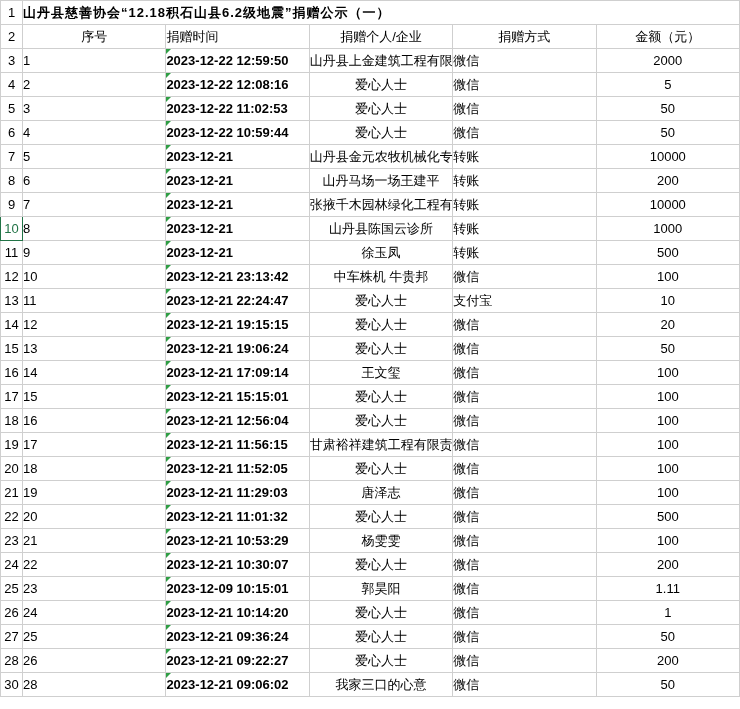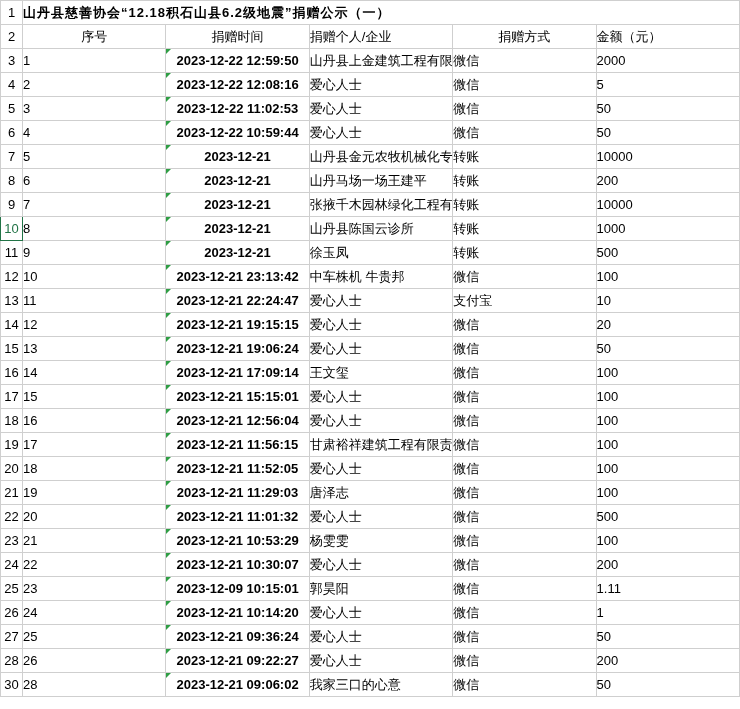--- a/index.html
+++ b/index.html
@@ -55,24 +55,24 @@
     border-left: none;
   }
   
   td.colhdr {
     text-align: center;
     font-size: 13.5px;
     font-weight: normal;
     height: 26px;
   }
   td.c-no      { width: 44px;  }
-  td.c-time    { width: 160px; text-align: center; }
-  td.c-name    { width: 314px; text-align: left; }
+  td.c-time    { width: 160px; text-align: left; }
+  td.c-name    { width: 314px; text-align: center; }
   td.c-method  { width: 102px; }
-  td.c-amount  { width: 96px;  text-align: left; }
+  td.c-amount  { width: 96px;  text-align: center; }
 
   
   td.mark { position: relative; font-weight: bold; }
   td.mark::before {
     content: "";
     position: absolute;
     left: 0; top: 0;
     width: 0; height: 0;
     border-top: 5px solid #2f9e44;
     border-right: 5px solid transparent;

